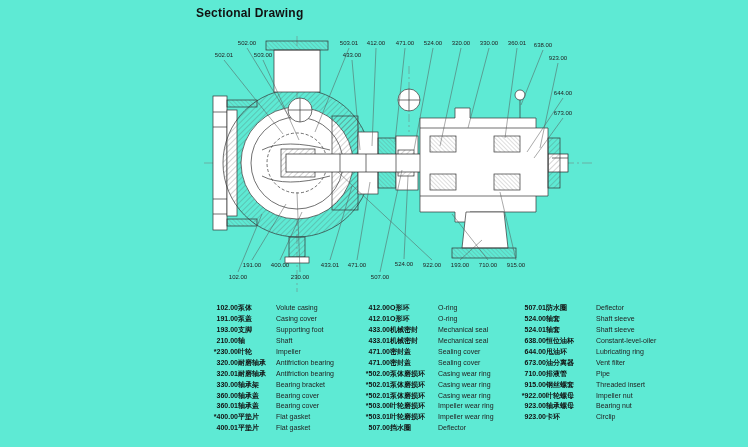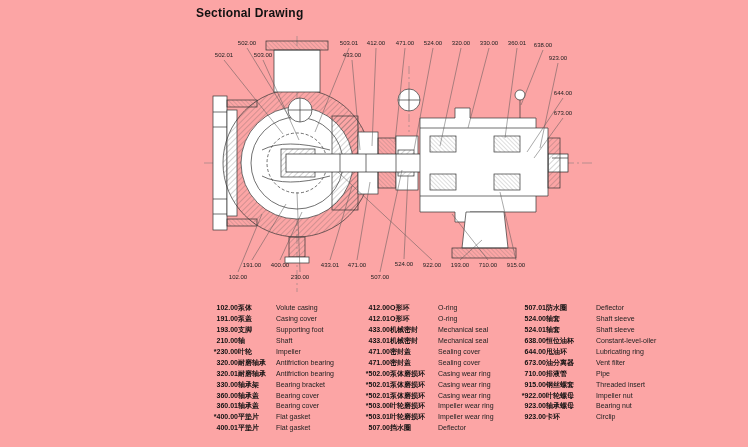--- a/index.html
+++ b/index.html
@@ -1,16 +1,16 @@
 <!DOCTYPE html>
 <html><head>
 <meta charset="utf-8">
 <style>
   html,body{margin:0;padding:0;background:#fff;}
-  .page{position:relative;width:748px;height:447px;background:#fca5a5;overflow:hidden;
+  .page{position:relative;width:748px;height:447px;background:#5eead4;overflow:hidden;
         font-family:"Liberation Sans",sans-serif;color:#111;}
   .title{position:absolute;left:196px;top:6px;font-size:12px;font-weight:bold;
          letter-spacing:.2px;color:#111;}
   svg text{font-family:"Liberation Sans",sans-serif;}
   .callout{font-size:6px;fill:#222;}
   
   .parts{position:absolute;left:196px;top:303px;width:470px;}
   .pt-row{display:grid;grid-template-columns:42px 32px 74px 46px 42px 68px 46px 44px 62px;
           height:10.9px;align-items:center;font-size:7px;line-height:10px;white-space:nowrap;}
   .num{text-align:right;font-weight:bold;color:#111;}

